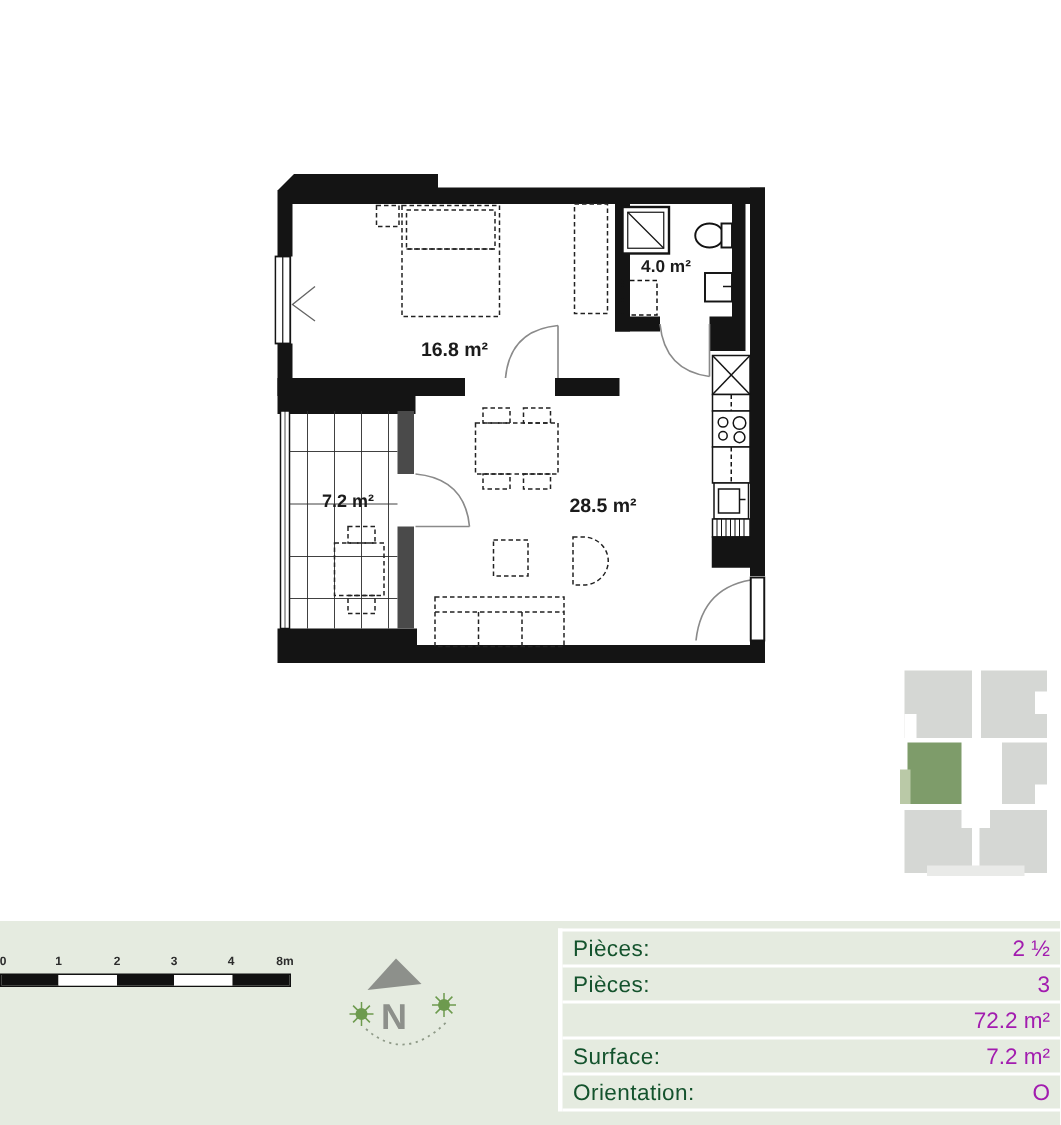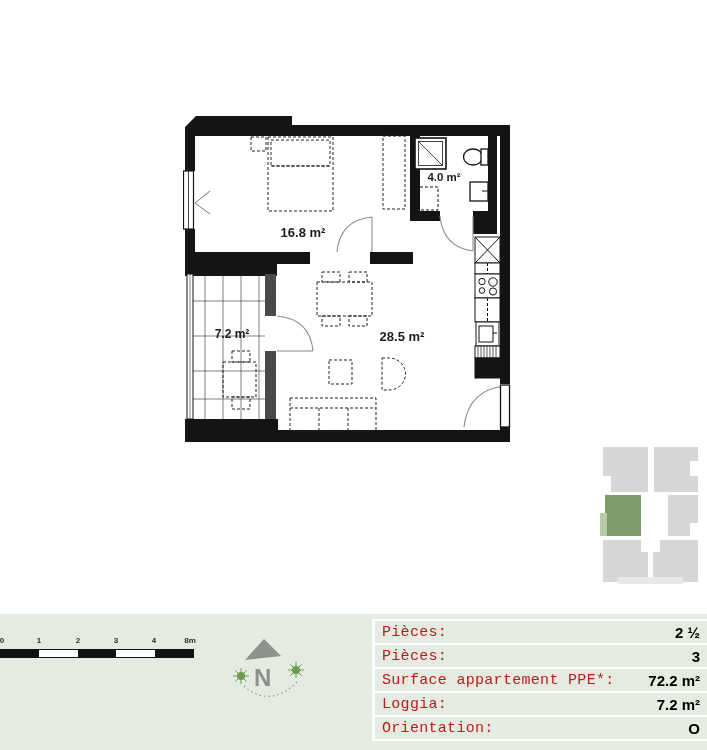--- a/index.html
+++ b/index.html
@@ -19,22 +19,22 @@
   .bar{position:relative;margin-top:1px;width:192px;height:7px;border:1px solid #111;display:flex;}
   .bar .seg{height:100%;flex:0 0 38.4px;box-sizing:border-box;}
   .seg.b{background:#111;}
   .seg.w{background:#fff;}
   .compass{position:absolute;left:232px;top:20px;}
   
   .details{position:absolute;left:372px;top:5px;width:335px;border-left:3px solid #ffffff;
            border-top:2px solid #ffffff;}
   .drow{display:flex;align-items:center;height:22px;border-bottom:2px solid #ffffff;
         padding:0 10px 0 7px;font-size:15px;}
-  .dlabel{color:#b91c1c;letter-spacing:0.3px;font-family:Liberation Mono, monospace;}
-  .dvalue{margin-left:auto;font-weight:bold;color:#000000;}
+  .dlabel{color:#14532d;letter-spacing:0.3px;}
+  .dvalue{margin-left:auto;font-weight:normal;color:#a21caf;}
 </style>
 </head>
 <body>
 
 <div class="canvas">
 
   <svg class="plan" width="330" height="335" viewBox="0 0 330 335">
 
     <g fill="#141414" stroke="none">
       <polygon points="2,25 2,16 13,5 109,5 109,25"></polygon>
@@ -223,25 +223,24 @@
     <div class="details">
       <div class="drow">
         <span class="dlabel">Pièces:</span>
         <span class="dvalue">2 ½</span>
       </div>
       <div class="drow">
         <span class="dlabel">Pièces:</span>
         <span class="dvalue">3</span>
       </div>
       <div class="drow">
-        <span class="dlabel">Surface appartement PPE*:</span>
         <span class="dvalue">72.2 m²</span>
       </div>
       <div class="drow">
-        <span class="dlabel">Loggia:</span>
+        <span class="dlabel">Surface:</span>
         <span class="dvalue">7.2 m²</span>
       </div>
       <div class="drow">
         <span class="dlabel">Orientation:</span>
         <span class="dvalue">O</span>
       </div>
     </div>
   </div>
 
 </div>

